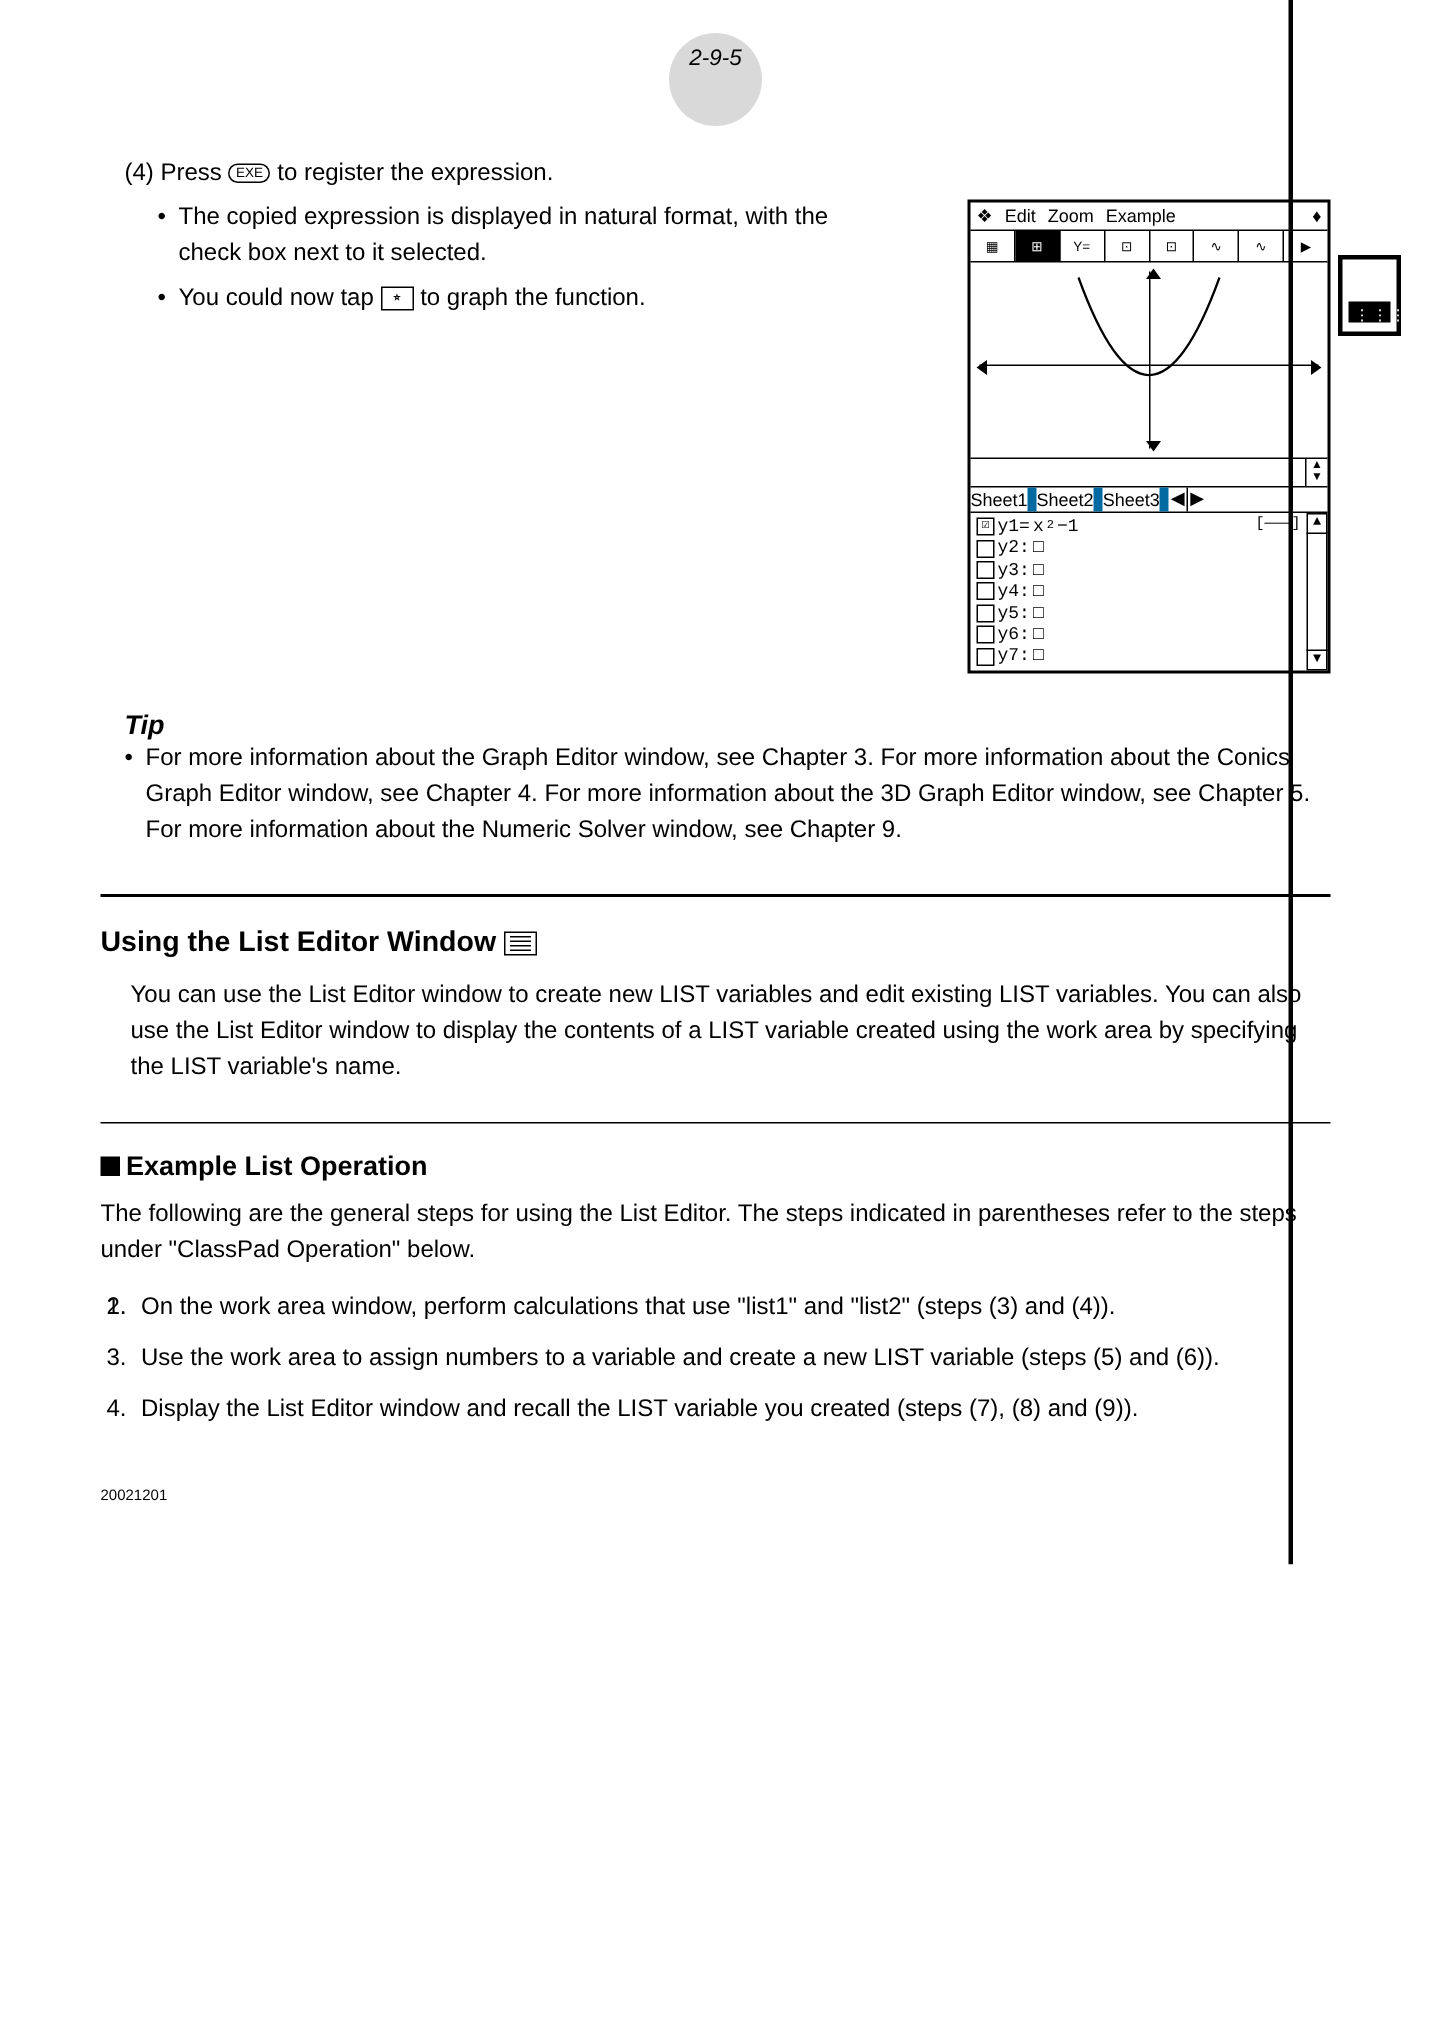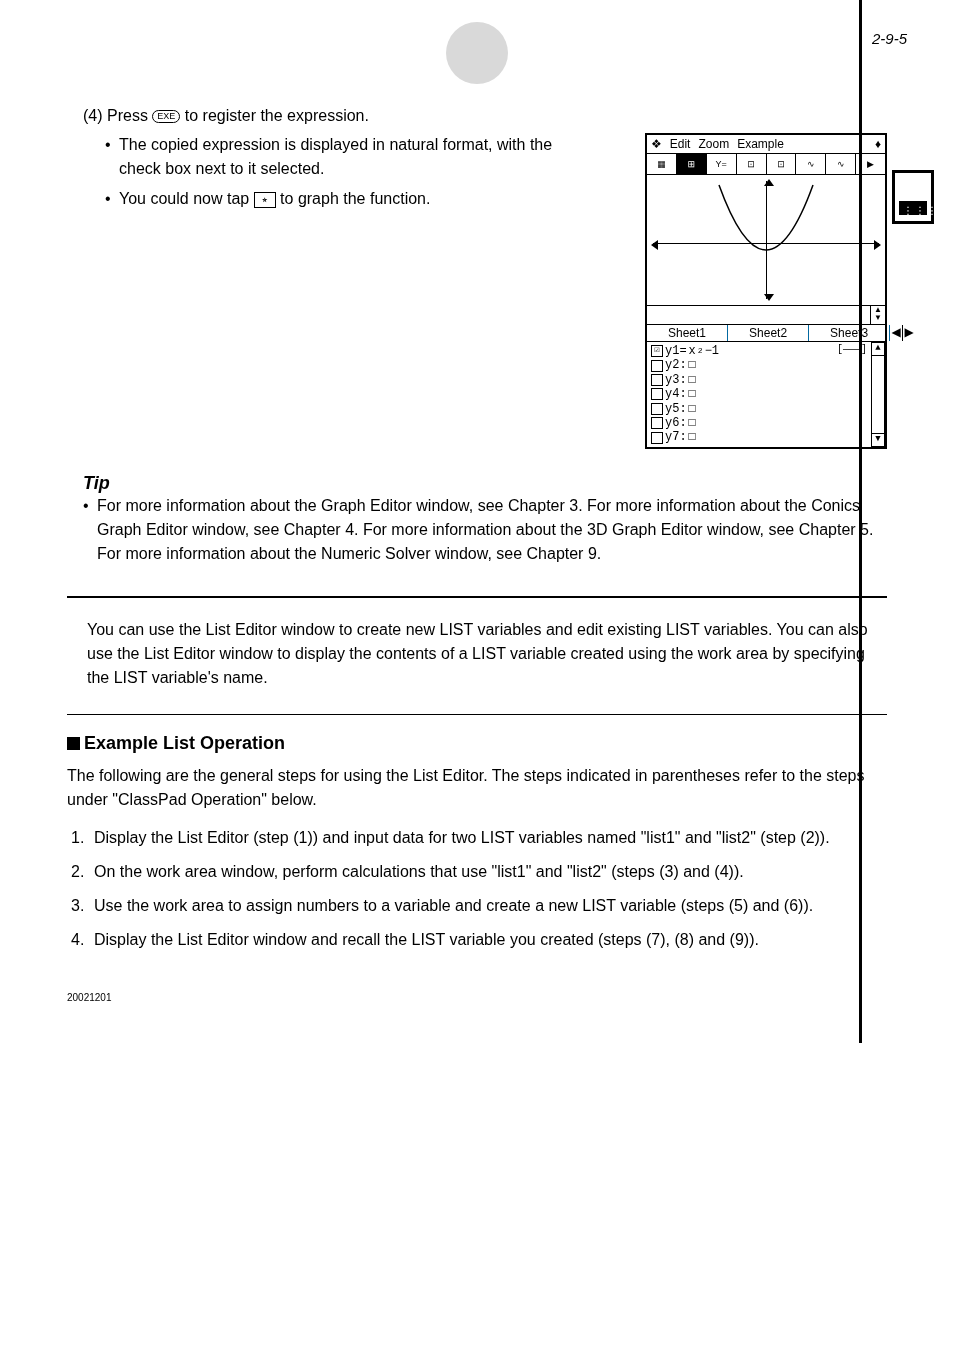--- a/index.html
+++ b/index.html
@@ -19,21 +19,21 @@
   }
   .right-border {
     position: absolute;
     right: 92px;
     top: 0;
     width: 3px;
     height: 100%;
     background: #000;
   }
   .header-section {
-    text-align: right;
+    text-align: center;
     position: relative;
     margin-bottom: 60px;
   }
   .header-circle {
     position: absolute;
     left: 50%;
     top: -8px;
     transform: translateX(-50%);
     width: 62px;
     height: 62px;
@@ -220,22 +220,22 @@
     font-size: 8px;
     text-align: center;
     line-height: 8px;
   }
   .tabs-row {
     display: flex;
     border-bottom: 1px solid #000;
     font-size: 12px;
   }
   .tabs-row .tab {
-    border-right: 1px solid #0369a1;
-    padding: 1px 21px;
+    border-right: 6px solid #0369a1;
+    padding: 1px 0;
   }
   .tabs-row .nav {
     flex: 0 0 12px;
     text-align: center;
     border-right: 1px solid #000;
   }
   .eq-list {
     position: relative;
     padding: 2px 4px;
     font-size: 12px;
@@ -510,31 +510,35 @@
 
     <div class="clear"></div>
 
     <div class="tip-heading">Tip</div>
     <div class="tip-body">
       <span>For more information about the Graph Editor window, see Chapter 3. For more information about the Conics Graph Editor window, see Chapter 4. For more information about the 3D Graph Editor window, see Chapter 5. For more information about the Numeric Solver window, see Chapter 9.</span>
     </div>
 
     <hr class="sep">
 
+    <div class="section-heading">
+      <span>Using the List Editor Window</span>
+      <span class="list-icon"></span>
+    </div>
     <div class="section-body">You can use the List Editor window to create new LIST variables and edit existing LIST variables. You can also use the List Editor window to display the contents of a LIST variable created using the work area by specifying the LIST variable's name.</div>
 
     <hr class="sep-thin">
 
     <div class="example-heading">
       <span class="sq"></span><span>Example List Operation</span>
     </div>
     <div class="para">The following are the general steps for using the List Editor. The steps indicated in parentheses refer to the steps under "ClassPad Operation" below.</div>
 
     <div class="num-list">
-      <div><span class="n">1.</span><span>Display the List Editor (step (1)) and input data for two LIST variables named "list1" and "list2" (step (2)).</span></div>
+      <div><span class="n">1.</span></div>
       <div><span class="n">2.</span><span>On the work area window, perform calculations that use "list1" and "list2" (steps (3) and (4)).</span></div>
       <div><span class="n">3.</span><span>Use the work area to assign numbers to a variable and create a new LIST variable (steps (5) and (6)).</span></div>
       <div><span class="n">4.</span><span>Display the List Editor window and recall the LIST variable you created  (steps (7), (8) and (9)).</span></div>
     </div>
 
     <div class="footer-code">20021201</div>
 
   </div>
 </div>
 

